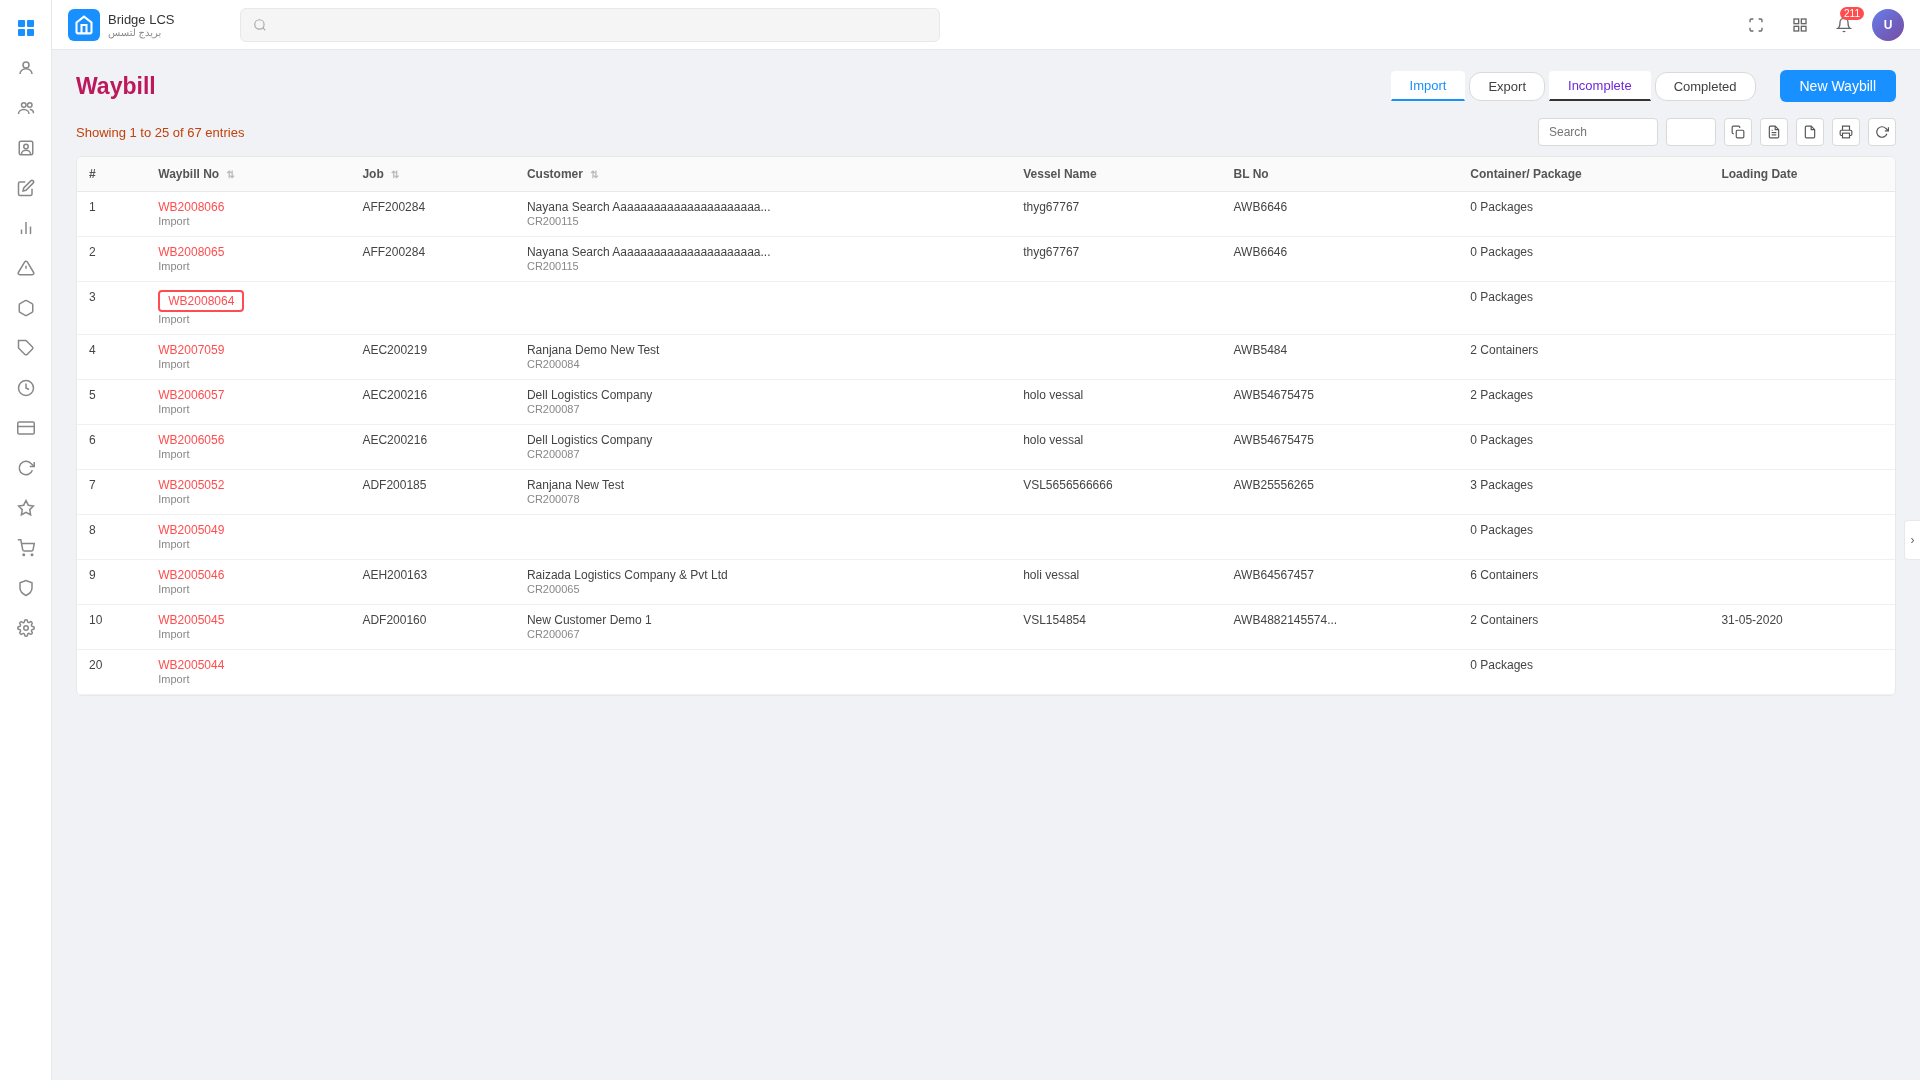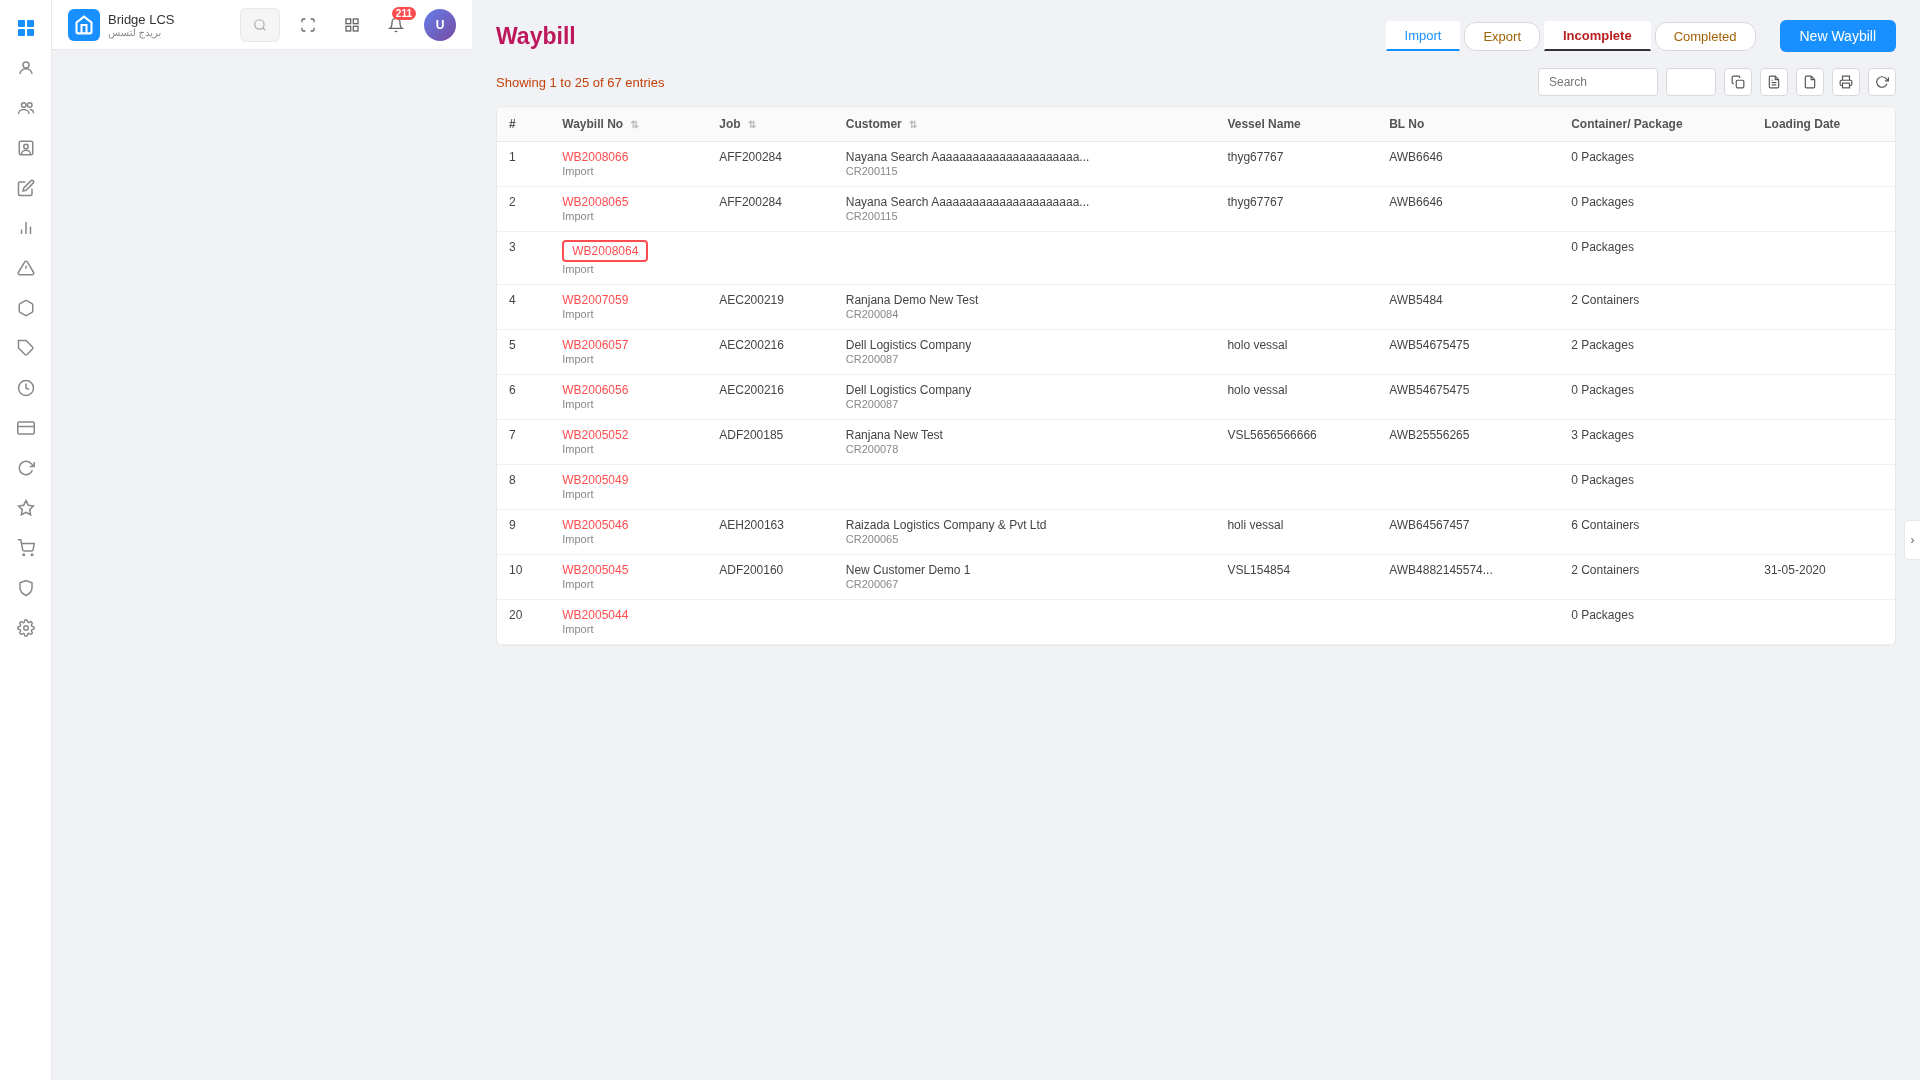--- a/index.html
+++ b/index.html
@@ -24,21 +24,21 @@
       color: #888;
       cursor: pointer;
       font-size: 16px;
     }
     .sidebar-icon.active { color: #1890ff; }
 
     
     .main-area {
       flex: 1;
       display: flex;
-      flex-direction: row;
+      flex-direction: column;
       overflow: hidden;
     }
 
     
     .navbar {
       background: #fff;
       height: 50px;
       display: flex;
       align-items: center;
       padding: 0 16px;
@@ -96,21 +96,21 @@
       cursor: pointer; color: #666; font-size: 16px;
     }
     .notif-badge {
       position: absolute;
       top: -2px; right: -4px;
       background: #ff4d4f;
       color: #fff;
       font-size: 10px;
       border-radius: 10px;
       padding: 1px 4px;
-      font-weight: bold;
+      font-weight: normal;
     }
     .avatar {
       width: 32px; height: 32px;
       background: linear-gradient(135deg, #667eea, #764ba2);
       border-radius: 50%;
       display: flex; align-items: center; justify-content: center;
       color: #fff; font-size: 12px; font-weight: bold;
       cursor: pointer;
     }
 
@@ -139,36 +139,36 @@
       gap: 4px;
       align-items: center;
     }
     .tab-btn {
       padding: 6px 18px;
       border: 1px solid #d9d9d9;
       border-radius: 12px;
       background: #fff;
       cursor: pointer;
       font-size: 13px;
-      color: #a16207;
+      color: #404040;
     }
     .tab-btn.active-blue {
       border-bottom: 2px solid #1890ff;
       color: #1890ff;
       font-weight: 500;
       border-radius: 4px 4px 0 0;
       border-color: transparent;
       border-bottom-color: #1890ff;
     }
     .tab-btn.active-underline {
       border-color: transparent;
       border-bottom: 2px solid #333;
       border-radius: 4px 4px 0 0;
-      color: #b91c1c;
-      font-weight: 700;
+      color: #6d28d9;
+      font-weight: 400;
     }
     .new-waybill-btn {
       margin-left: 24px;
       background: #1890ff;
       color: #fff;
       border: none;
       border-radius: 6px;
       padding: 8px 20px;
       font-size: 14px;
       cursor: pointer;

